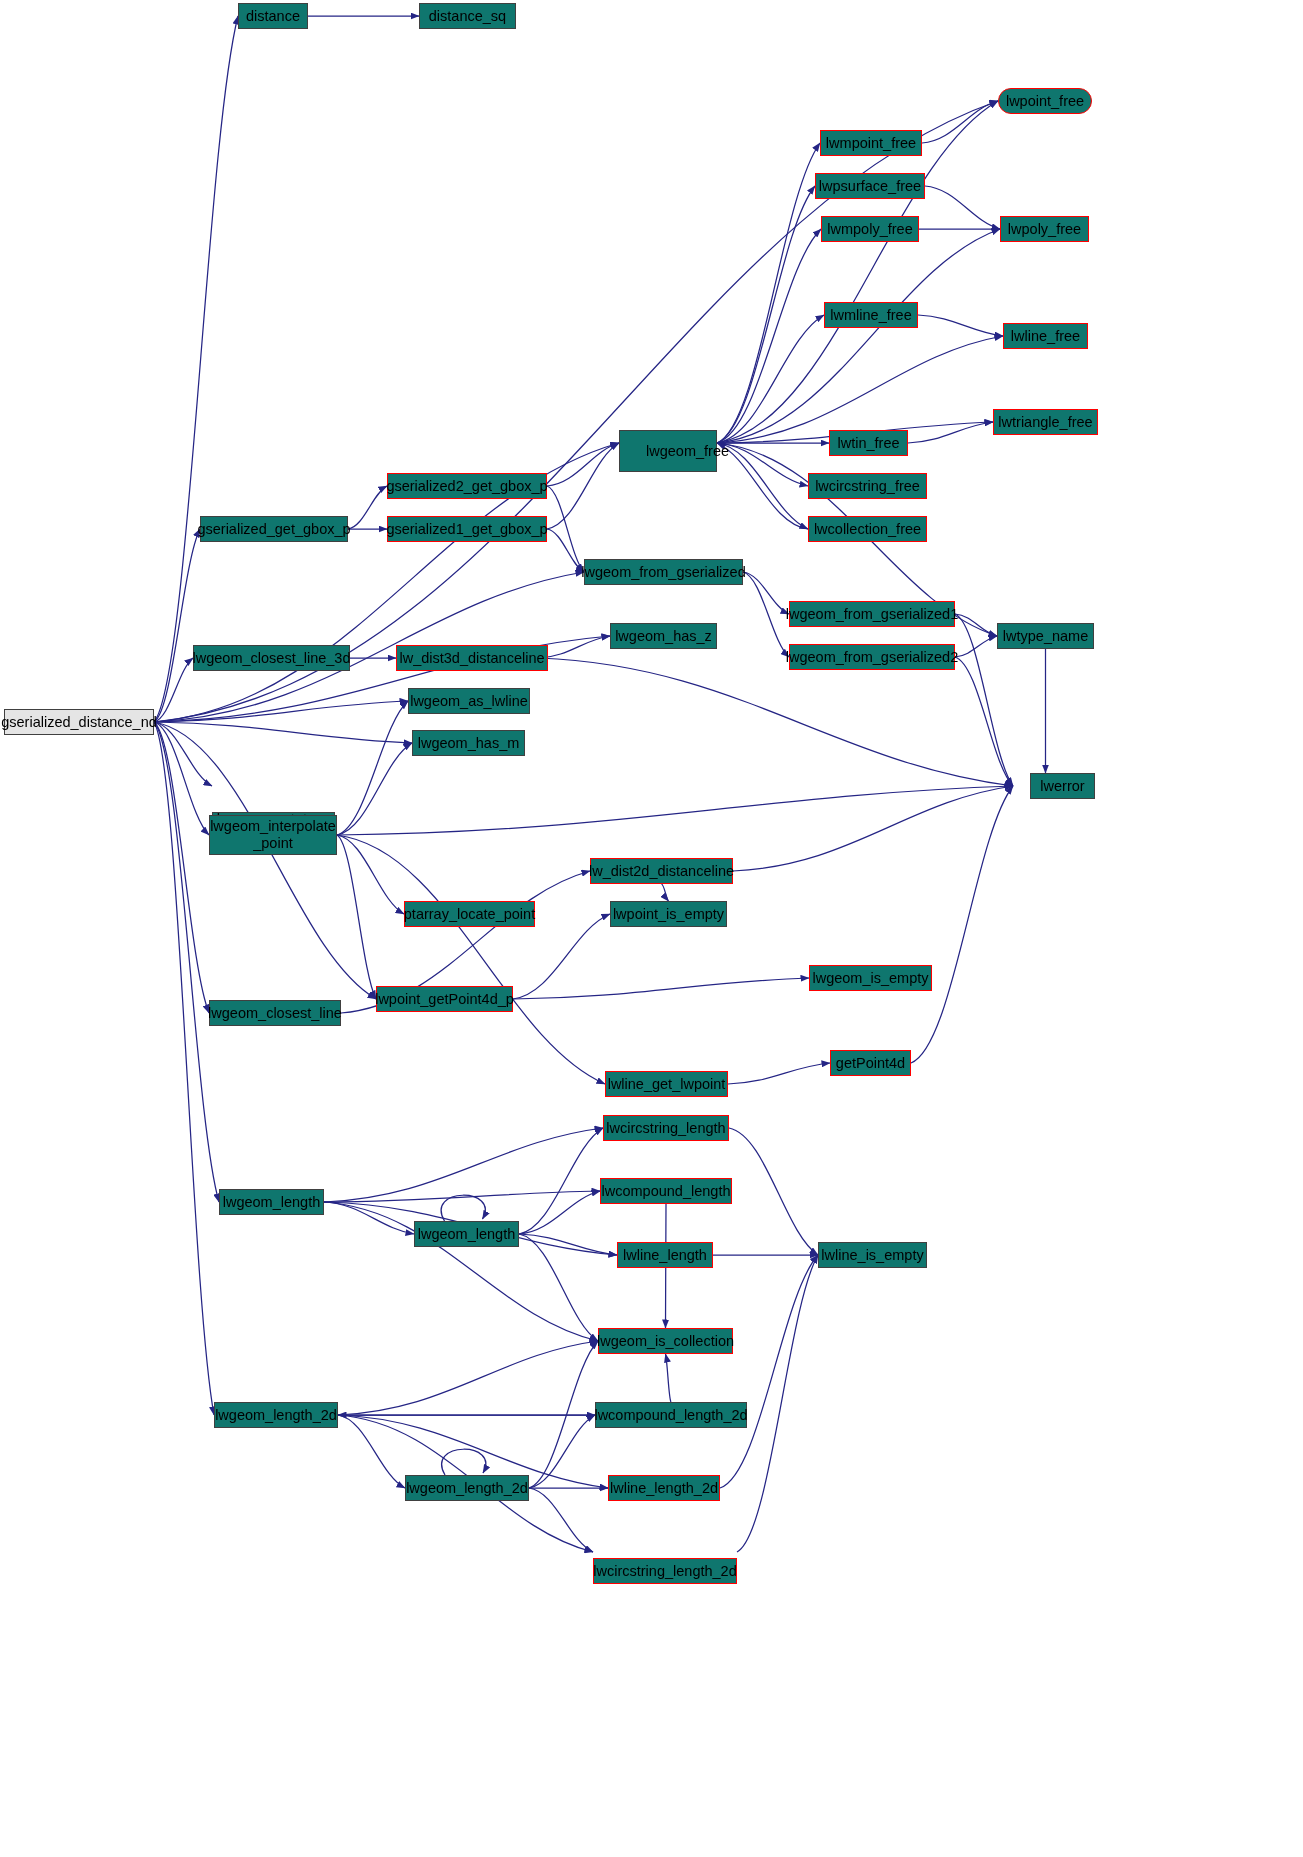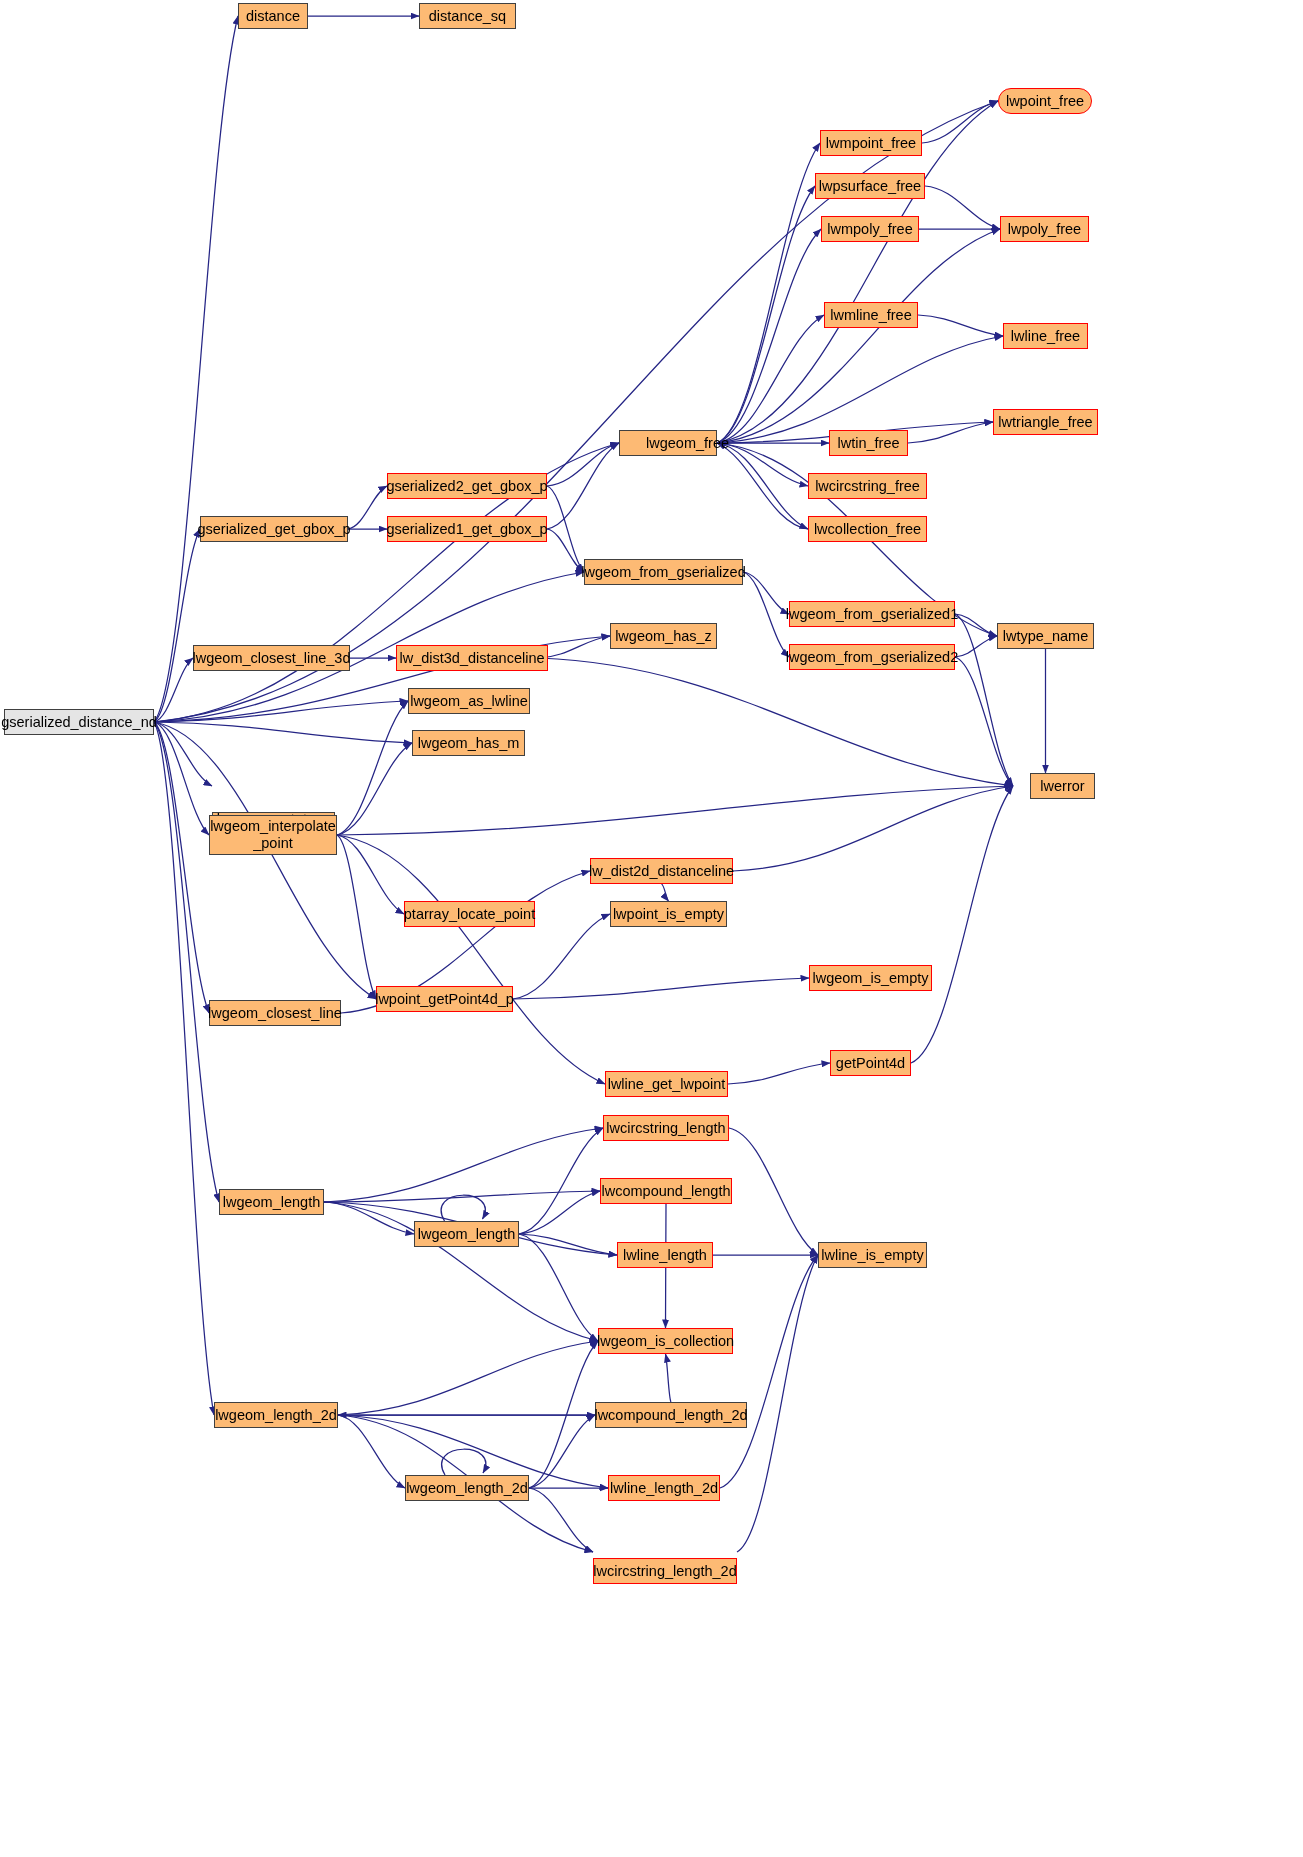--- a/index.html
+++ b/index.html
@@ -3,21 +3,21 @@
 <meta charset="utf-8">
 <style>
   html,body{margin:0;padding:0;background:#ffffff;}
   body{font-family:"Liberation Sans",sans-serif;}
   #canvas{position:relative;width:1303px;height:1857px;background:#fff;overflow:hidden;}
   svg.edges{position:absolute;left:0;top:0;width:1303px;height:1857px;}
   .node{
     position:absolute;
     box-sizing:border-box;
     border:1px solid #404040;
-    background:#fdba74;
+    background:#0f766e;
     color:#000000;
     font-size:14.5px;
     line-height:1.12;
     display:flex;
     align-items:center;
     justify-content:center;
     text-align:center;
     white-space:pre;
     letter-spacing:0px;
   }
@@ -132,21 +132,21 @@
       <div class="node" style="left: 238px; top: 3px; width: 70px; height: 26px;">distance</div>
       <div class="node" style="left: 419px; top: 3px; width: 97px; height: 26px;">distance_sq</div>
       <div class="node red" style="left: 998px; top: 88px; width: 94px; height: 26px; border-radius: 13px;">lwpoint_free</div>
       <div class="node red" style="left: 820px; top: 130px; width: 102px; height: 26px;">lwmpoint_free</div>
       <div class="node red" style="left: 815px; top: 173px; width: 110px; height: 26px;">lwpsurface_free</div>
       <div class="node red" style="left: 1000px; top: 216px; width: 89px; height: 26px;">lwpoly_free</div>
       <div class="node red" style="left: 821px; top: 216px; width: 98px; height: 26px;">lwmpoly_free</div>
       <div class="node red" style="left: 824px; top: 302px; width: 94px; height: 26px;">lwmline_free</div>
       <div class="node red" style="left: 1003px; top: 323px; width: 85px; height: 26px;">lwline_free</div>
       <div class="node red" style="left: 993px; top: 409px; width: 105px; height: 26px;">lwtriangle_free</div>
-      <div class="node" style="left: 619px; top: 430px; width: 98px; height: 26px; padding-left: 39px;">lwgeom_free</div>
+      <div class="node" style="left: 619px; top: 430px; width: 98px; height: 42px; padding-left: 39px;">lwgeom_free</div>
       <div class="node red" style="left: 829px; top: 430px; width: 79px; height: 26px;">lwtin_free</div>
       <div class="node red" style="left: 808px; top: 473px; width: 119px; height: 26px;">lwcircstring_free</div>
       <div class="node red" style="left: 387px; top: 473px; width: 160px; height: 26px;">gserialized2_get_gbox_p</div>
       <div class="node red" style="left: 808px; top: 516px; width: 119px; height: 26px;">lwcollection_free</div>
       <div class="node" style="left: 200px; top: 516px; width: 148px; height: 26px;">gserialized_get_gbox_p</div>
       <div class="node red" style="left: 387px; top: 516px; width: 160px; height: 26px;">gserialized1_get_gbox_p</div>
       <div class="node" style="left: 584px; top: 559px; width: 159px; height: 26px;">lwgeom_from_gserialized</div>
       <div class="node red" style="left: 789px; top: 601px; width: 166px; height: 26px;">lwgeom_from_gserialized1</div>
       <div class="node" style="left: 610px; top: 623px; width: 107px; height: 26px;">lwgeom_has_z</div>
       <div class="node" style="left: 997px; top: 623px; width: 97px; height: 26px;">lwtype_name</div>

